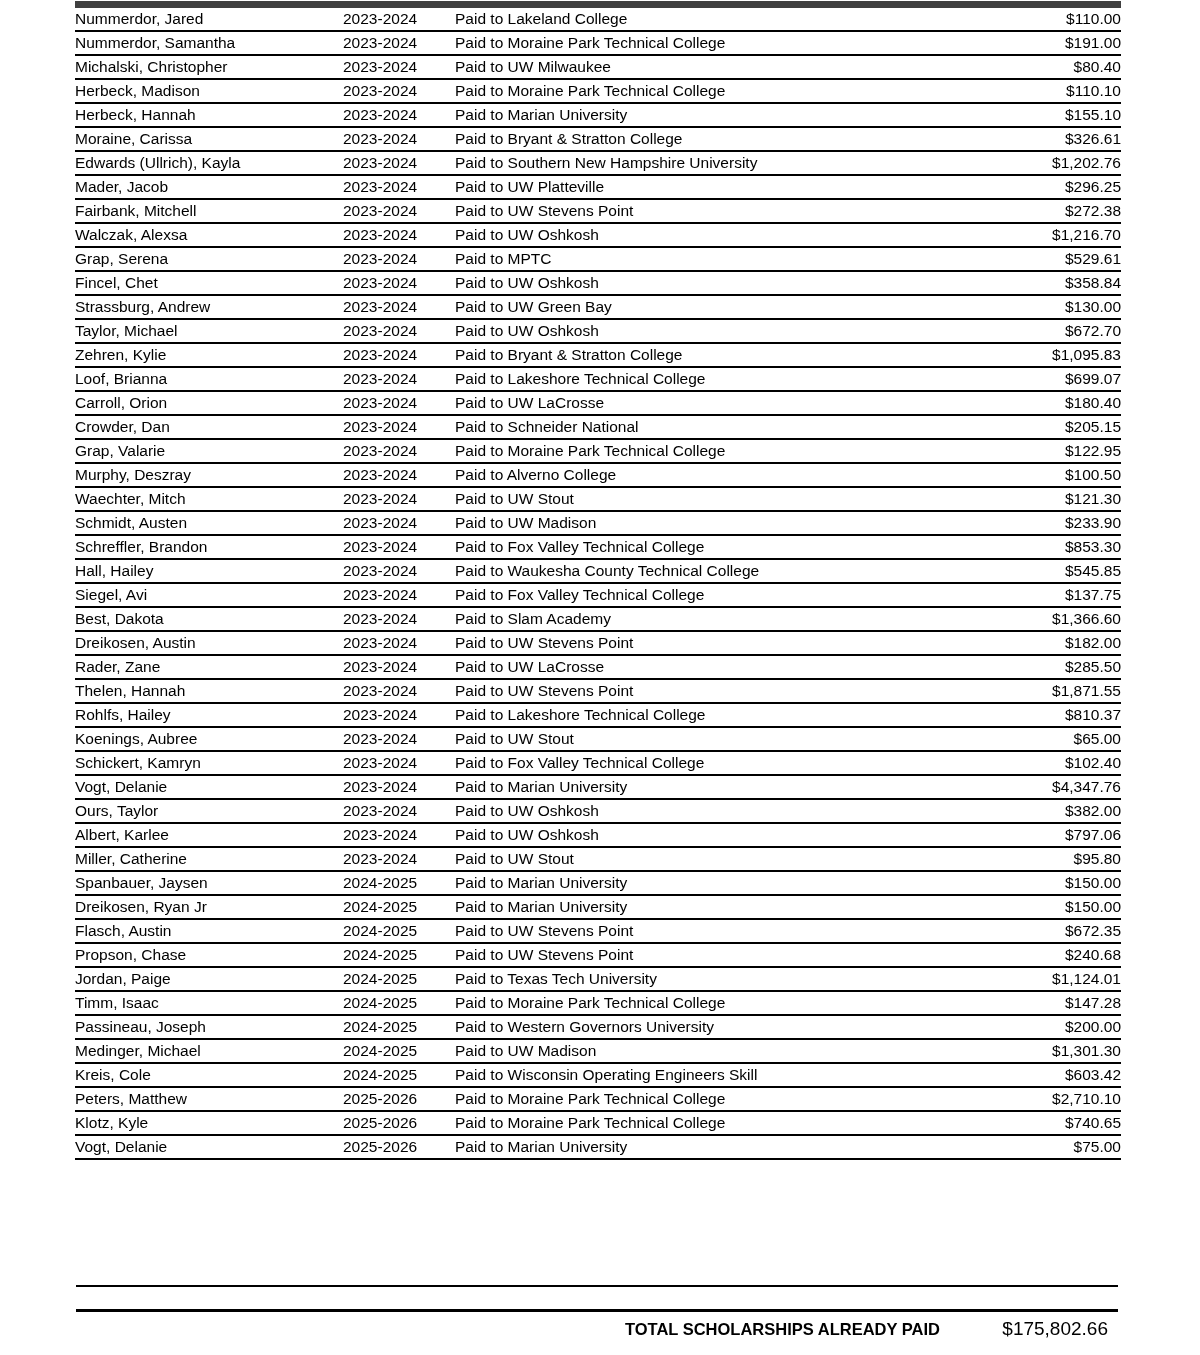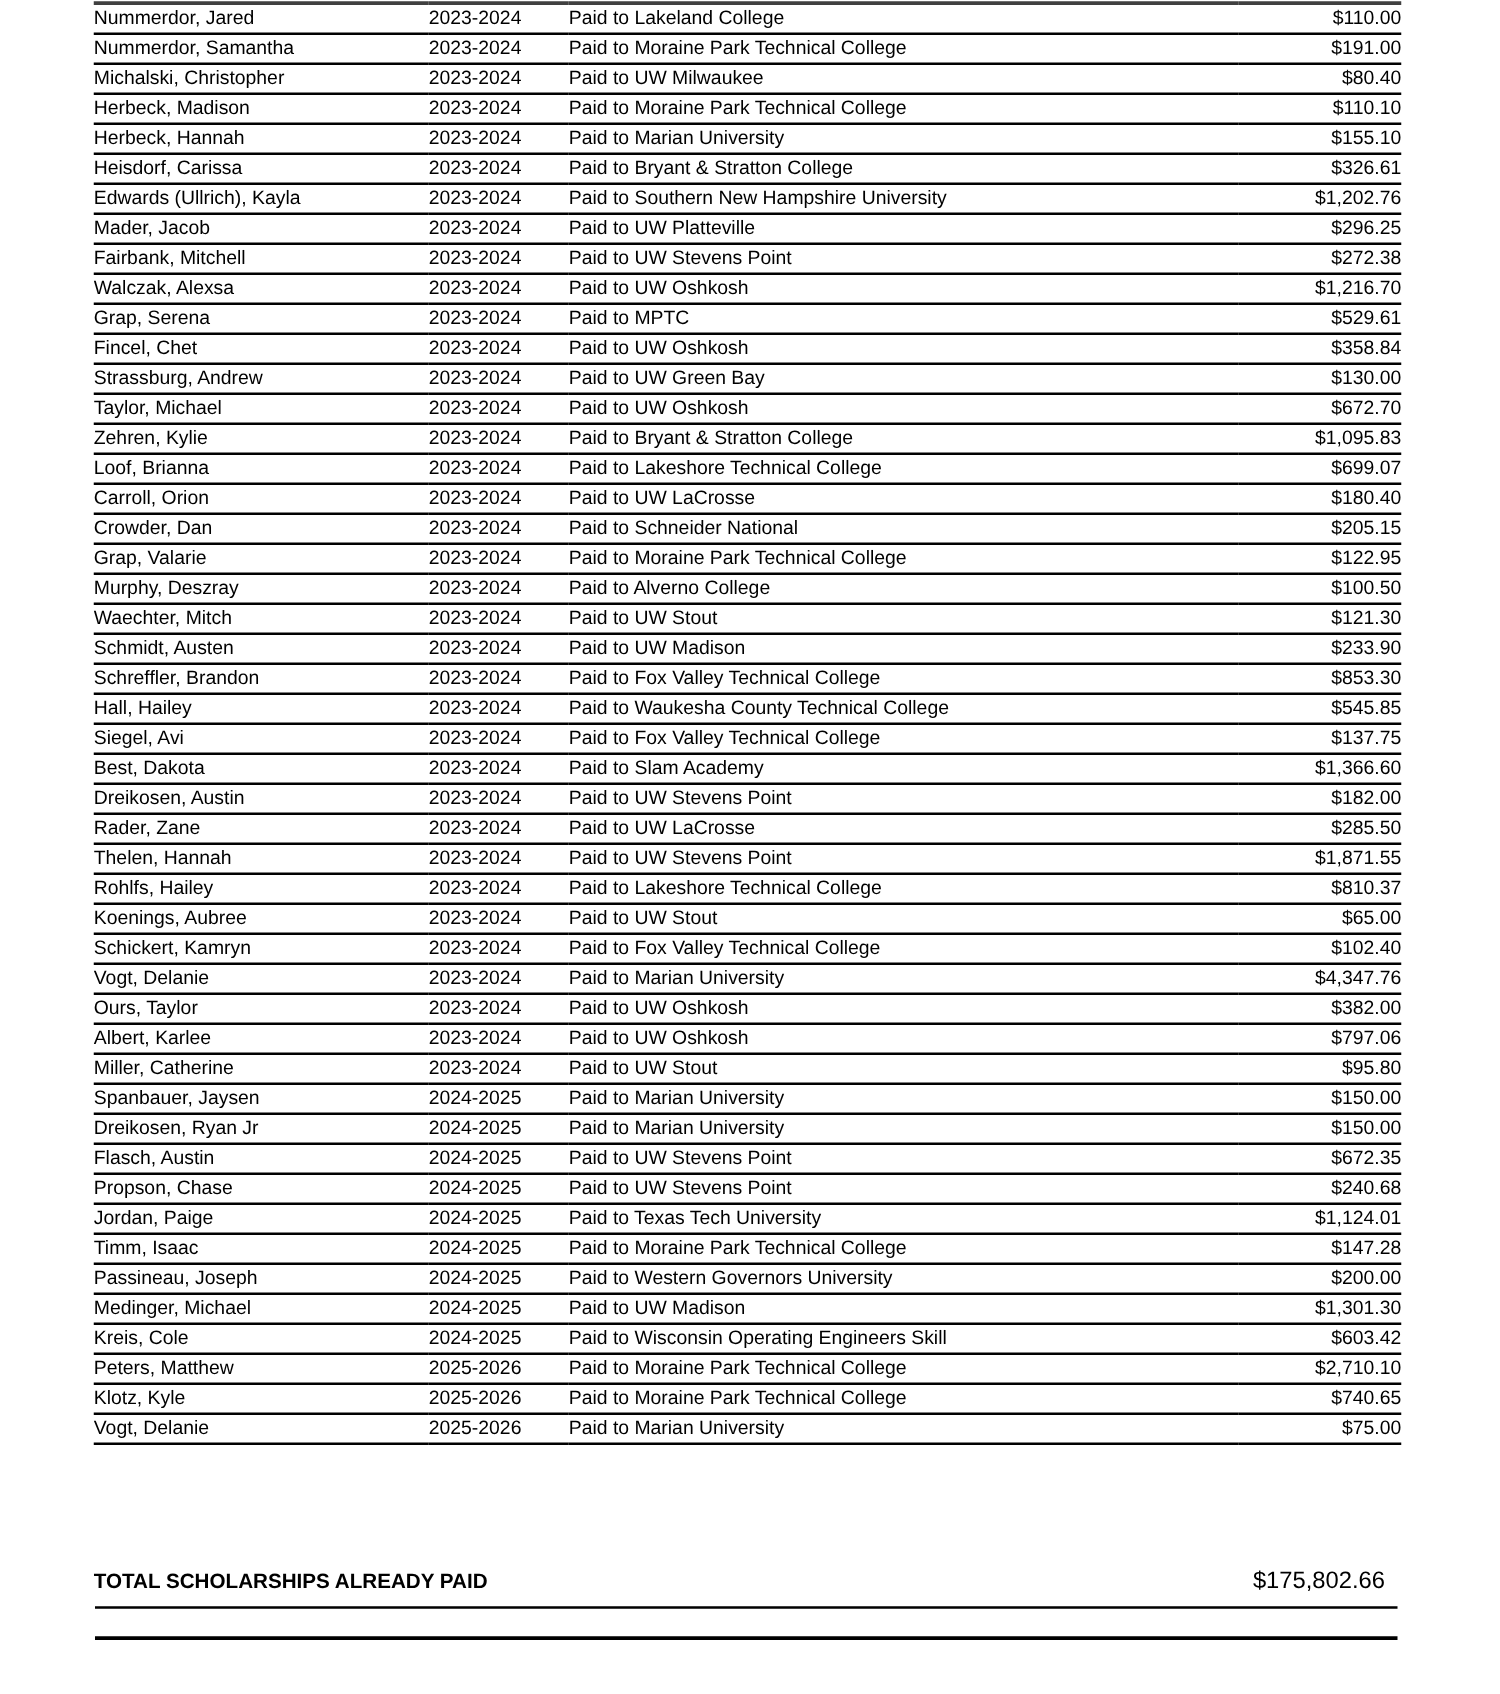--- a/index.html
+++ b/index.html
@@ -16,21 +16,21 @@
     background: #ffffff;
     overflow: hidden;
   }
   table.payments {
     position: absolute;
     left: 75px;
     top: 1px;
     width: 1046px;
     border-collapse: collapse;
     table-layout: fixed;
-    border-top: 3px solid #404040;
+    border-top: 7px solid #404040;
   }
   table.payments td {
     height: 22.2px;
     border-bottom: 2px solid #000000;
     font-size: 15.5px;
     line-height: 22px;
     white-space: nowrap;
     overflow: hidden;
     vertical-align: middle;
     padding: 0;
@@ -43,25 +43,25 @@
     position: absolute;
     left: 76px;
     width: 1042px;
     background: #000000;
   }
   .sep-thin  { top: 1285px; height: 2px; }
   .sep-thick { top: 1309px; height: 3px; }
   .total-row {
     position: absolute;
     left: 75px;
-    top: 1252px;
+    top: 1316px;
     width: 1046px;
     height: 26px;
     display: flex;
-    justify-content: space-between;
+    justify-content: flex-end;
     align-items: center;
   }
   .total-label {
     font-weight: bold;
     font-size: 16.5px;
     white-space: nowrap;
   }
   .total-amount {
     width: 181px;
     text-align: right;
@@ -107,21 +107,21 @@
           <td class="desc">Paid to Moraine Park Technical College</td>
           <td class="amount">$110.10</td>
         </tr>
         <tr>
           <td class="name">Herbeck, Hannah</td>
           <td class="year">2023-2024</td>
           <td class="desc">Paid to Marian University</td>
           <td class="amount">$155.10</td>
         </tr>
         <tr>
-          <td class="name">Heisdorf, Carissa</td>
+          <td class="name">Moraine, Carissa</td>
           <td class="year">2023-2024</td>
           <td class="desc">Paid to Bryant &amp; Stratton College</td>
           <td class="amount">$326.61</td>
         </tr>
         <tr>
           <td class="name">Edwards (Ullrich), Kayla</td>
           <td class="year">2023-2024</td>
           <td class="desc">Paid to Southern New Hampshire University</td>
           <td class="amount">$1,202.76</td>
         </tr>

